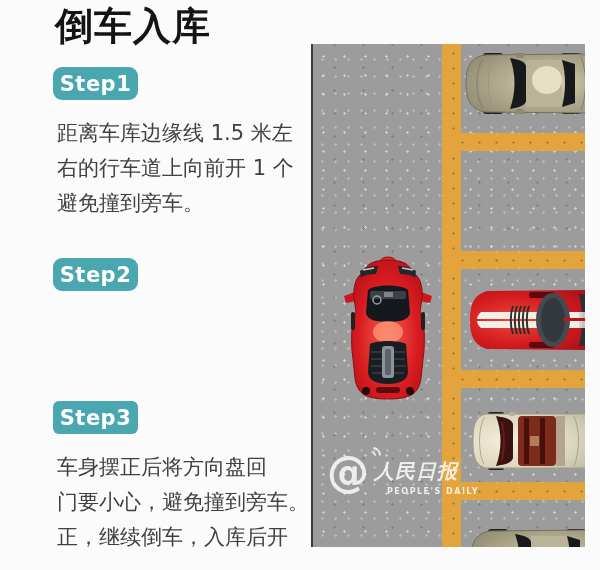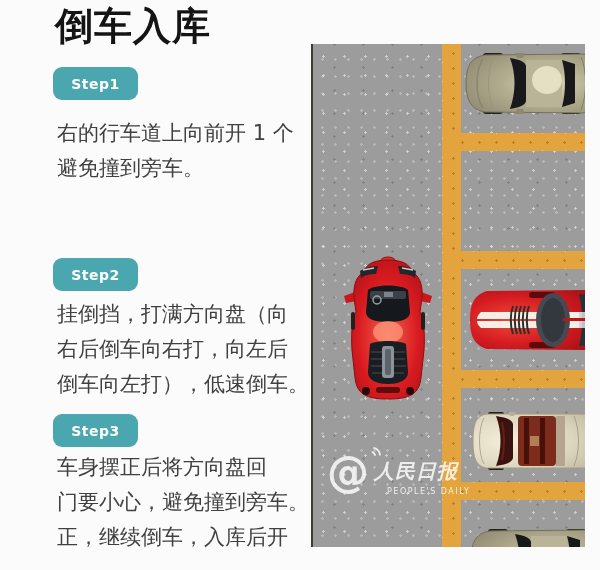--- a/index.html
+++ b/index.html
@@ -7,22 +7,22 @@
     --asphalt:#9c9c9c; --line_yellow:#e3a33d;
   }
   *{margin:0;padding:0;box-sizing:border-box;}
   html,body{width:600px;height:570px;overflow:hidden;}
   body{background:var(--background);font-family:"DejaVu Sans",sans-serif;}
   .canvas{position:relative;width:600px;height:570px;background:var(--background);overflow:hidden;}
 
   
   .title{position:absolute;left:55px;top:1px;font-size:38px;font-weight:900;color:var(--title);letter-spacing:1px;white-space:nowrap;}
   .badge{position:absolute;left:53px;width:85px;height:33px;background:var(--badge);border-radius:9px;
-         color:#fff;font-size:14px;font-weight:700;display:flex;align-items:center;justify-content:center;letter-spacing:0.5px;}
-  #badge1{top:67px;} #badge2{top:258px;} #badge3{top:414px;}
+         color:#fff;font-size:21px;font-weight:700;display:flex;align-items:center;justify-content:center;letter-spacing:0.5px;}
+  #badge1{top:67px;} #badge2{top:258px;} #badge3{top:401px;border-radius:6px;}
   .steptext{position:absolute;left:57px;color:var(--body_text);font-size:21px;line-height:35px;white-space:nowrap;}
   #text1{top:116px;} #text2{top:297px;} #text3{top:450px;}
 
   
   .photo{position:absolute;left:311px;top:44px;width:274px;height:503px;overflow:hidden;
          background-color:var(--asphalt);
          background-image:
            radial-gradient(circle, rgba(255,255,255,0.50) 1px, transparent 1.4px),
            radial-gradient(circle, rgba(70,70,70,0.30) 1px, transparent 1.4px),
            radial-gradient(circle, rgba(255,255,255,0.28) 1px, transparent 1.5px);
@@ -48,41 +48,37 @@
   #car-lane{left:33px;top:212px;}
 
   
   .watermark{position:absolute;left:16px;top:408px;display:flex;align-items:flex-start;color:rgba(255,255,255,0.82);}
   .wm-at{position:relative;font-size:42px;font-weight:700;line-height:42px;}
   .wm-at i{position:absolute;border:2px solid transparent;border-top-color:rgba(255,255,255,0.82);border-radius:50%;transform:rotate(48deg);}
   .wm-at .w1{width:9px;height:9px;top:-1px;right:-7px;}
   .wm-at .w2{width:16px;height:16px;top:-5px;right:-12px;}
   .wm-text{margin-left:5px;margin-top:6px;}
   .wm-cn{font-size:20px;font-weight:800;letter-spacing:1px;white-space:nowrap;font-style:italic;}
-  .wm-en{font-size:8px;font-weight:400;letter-spacing:1.5px;margin-top:2px;white-space:nowrap;padding-left:13px;}
+  .wm-en{font-size:8px;font-weight:700;letter-spacing:1.5px;margin-top:2px;white-space:nowrap;padding-left:13px;}
 </style>
 </head>
 <body>
 
 <div class="canvas">
 
   <div class="title">倒车入库</div>
 
   <div class="badge" id="badge1">Step1</div>
   <div class="steptext" id="text1">
+    <div>距离车库边缘线 1.5 米左</div>
     <div>右的行车道上向前开 1 个</div>
     <div>避免撞到旁车。</div>
   </div>
 
   <div class="badge" id="badge2">Step2</div>
-  <div class="steptext" id="text2">
-    <div>挂倒挡，打满方向盘（向</div>
-    <div>右后倒车向右打，向左后</div>
-    <div>倒车向左打），低速倒车。</div>
-  </div>
 
   <div class="badge" id="badge3">Step3</div>
   <div class="steptext" id="text3">
     <div>车身摆正后将方向盘回</div>
     <div>门要小心，避免撞到旁车。</div>
     <div>正，继续倒车，入库后开</div>
   </div>
 
   <div class="photo">
     <div class="yline vline"></div>

